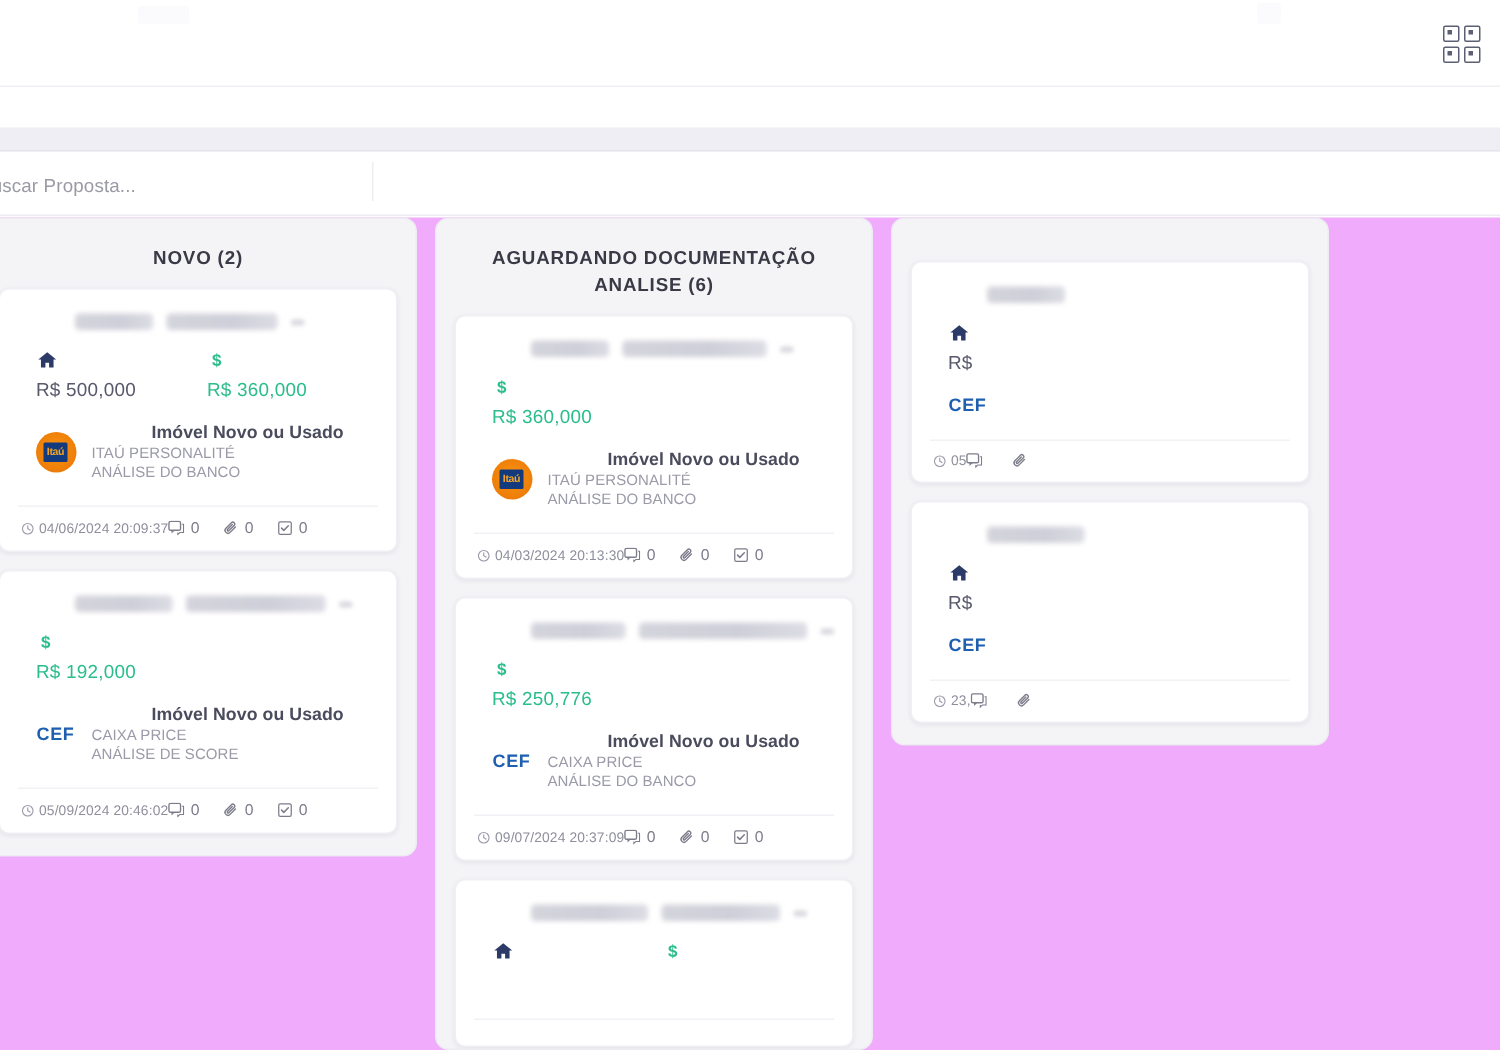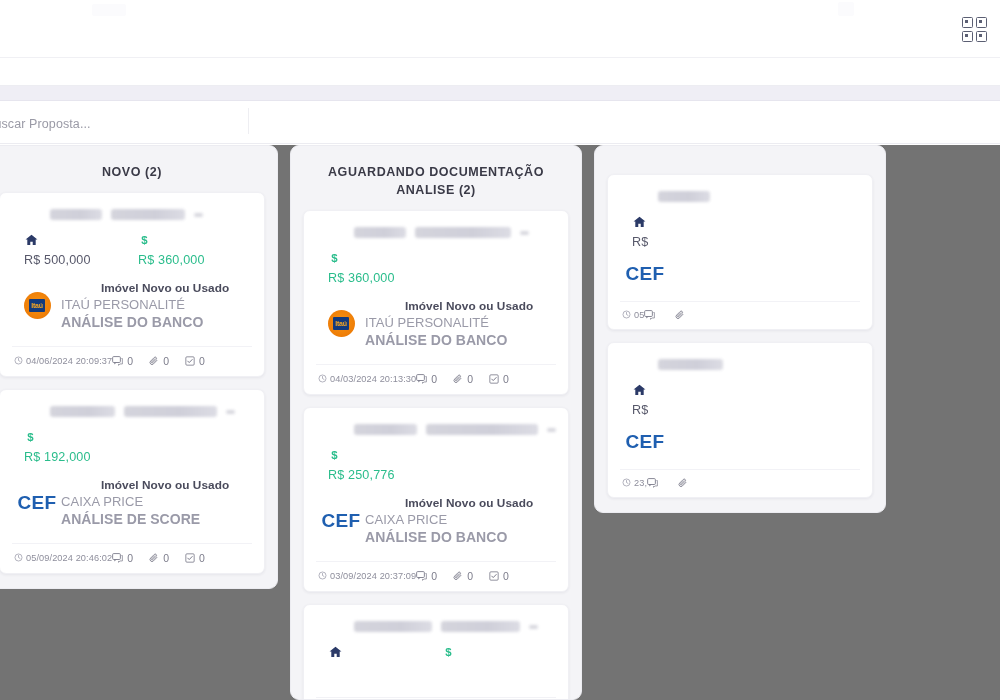--- a/index.html
+++ b/index.html
@@ -78,21 +78,21 @@
   .search-input::placeholder { color: #9a9aa6; opacity: 1; }
   .search-divider {
     position: absolute; left: 248px; top: 108px;
     width: 1px; height: 26px; background: #eeeef2;
   }
 
   
   .board {
     position: absolute; left: 0; top: 145px;
     width: 1000px; height: 555px;
-    background: #737373;
+    background: #f0abfc;
     display: flex; gap: 12px;
     padding-left: 0;
     overflow: hidden;
   }
   .column {
     width: 292px; flex: 0 0 292px;
     background: #f4f4f7;
     border-radius: 9px;
     border: 1px solid #ececf1;
     display: flex; flex-direction: column;
@@ -162,37 +162,37 @@
     background: radial-gradient(circle at 50% 45%, #f79413 0%, #ee7d07 70%, #e06f00 100%);
     display: flex; align-items: center; justify-content: center;
   }
   .itau-logo span {
     display:block; width: 16px; height: 13px; border-radius: 1px;
     background: #123a7d; color: #f5a623;
     font-size: 7px; font-weight: bold; line-height: 13px; text-align: center;
     letter-spacing: -.2px;
   }
   .cef-logo {
-    font-size: 19px; font-weight: bold; color: #1f5fb0;
+    font-size: 12px; font-weight: bold; color: #1f5fb0;
     letter-spacing: .4px;
   }
   .prod-text { flex: 1 1 auto; }
   .prod-text .l1 { font-size: 11.8px; color: #4a4b5c; font-weight: bold; letter-spacing: .05px; padding-left: 40px; }
-  .prod-text .l2 { font-size: 13px; color: #9a9aa8; margin-top: 2px; letter-spacing: .05px; }
-  .prod-text .l3 { font-size: 14px; color: #9a9aa8; margin-top: 2px; letter-spacing: .05px; font-weight: bold; }
+  .prod-text .l2 { font-size: 10px; color: #9a9aa8; margin-top: 2px; letter-spacing: .05px; }
+  .prod-text .l3 { font-size: 10px; color: #9a9aa8; margin-top: 2px; letter-spacing: .05px; }
 
   .card-foot {
     margin-top: 16px;
     border-top: 1px solid #f2f2f6;
     padding: 8px 2px 9px;
     display: flex; align-items: center;
     font-size: 9.2px; color: #8e8e9c;
     letter-spacing: .1px;
   }
-  .foot-date { display: flex; align-items: flex-start; gap: 3px; }
+  .foot-date { display: flex; align-items: flex-end; gap: 3px; }
   .foot-metric { display: flex; align-items: center; gap: 4px; margin-left: 16px; }
   .foot-metric.first { margin-left: 0px; }
   .foot-metric span { font-size: 10.5px; color: #7c7c8b; }
 
   svg { display: block; }
 </style>
 </head>
 <body>
 
 <div class="appbar">
@@ -344,21 +344,21 @@
     <rect x="2" y="2" width="20" height="20" rx="2.5" fill="none" stroke="#7c7c8b" stroke-width="2"></rect>
     <path d="M6.5 12.2l3.6 3.6 7.2-7.4" fill="none" stroke="#7c7c8b" stroke-width="2.4" stroke-linecap="round" stroke-linejoin="round"></path>
   </svg>
               <span>0</span>
         </div>
       </div>
         </div>
       </div>
     </div>
     <div class="column">
-      <div class="col-head">AGUARDANDO DOCUMENTAÇÃO ANALISE (2)</div>
+      <div class="col-head">AGUARDANDO DOCUMENTAÇÃO ANALISE (6)</div>
       <div class="col-body">
         <div class="card">
       <div class="card-title-redact">
         <div class="blk" style="width:52px"></div>
         <div class="blk" style="width:96px"></div>
         <div class="dot"></div>
       </div>
 
       <div class="money-row">
         <div class="money-cell green">
@@ -443,21 +443,21 @@
           <div class="l3">ANÁLISE DO BANCO</div>
         </div>
       </div>
 
       <div class="card-foot">
         <div class="foot-date">
           <svg width="9" height="9" viewBox="0 0 24 24">
     <circle cx="12" cy="12" r="9.4" fill="none" stroke="#9b9baa" stroke-width="2"></circle>
     <path d="M12 6.6V12l4 2.4" fill="none" stroke="#9b9baa" stroke-width="2" stroke-linecap="round"></path>
   </svg>
-              <span>03/09/2024 20:37:09</span>
+              <span>09/07/2024 20:37:09</span>
         </div>
         <div class="foot-metric first">
           <svg width="11" height="10" viewBox="0 0 24 22">
     <rect x="1.3" y="1.3" width="17" height="13" rx="2.3" fill="none" stroke="#7c7c8b" stroke-width="2"></rect>
     <path d="M5 14.3v4.6l5-4.6z" fill="#7c7c8b"></path>
     <path d="M20.6 5.5h2.1v12h-5.2l-3.2 3v-3" fill="none" stroke="#7c7c8b" stroke-width="1.6"></path>
   </svg>
               <span>0</span>
         </div>
         <div class="foot-metric">

